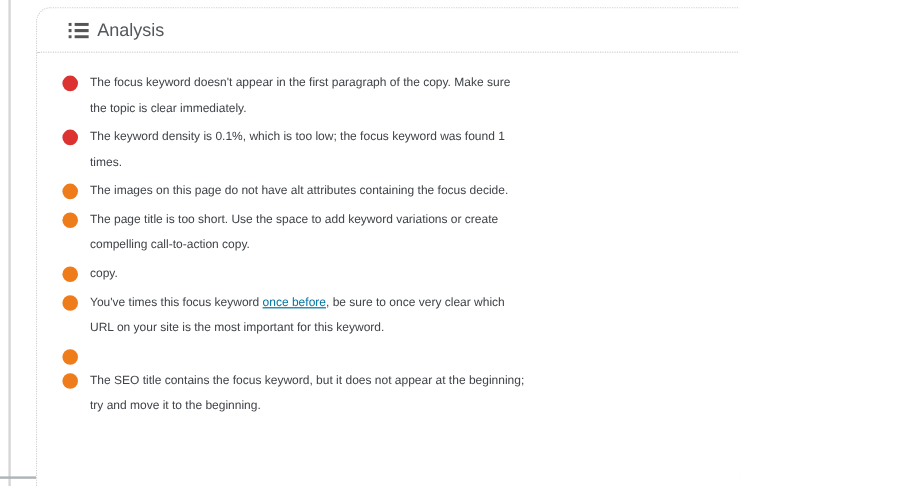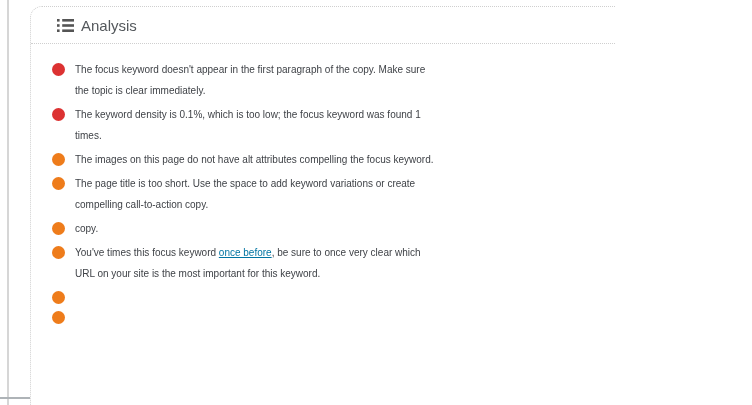--- a/index.html
+++ b/index.html
@@ -145,21 +145,21 @@
         <li class="analysis-item">
           <span class="dot" style="background: rgb(220, 50, 50);"></span>
           <span class="item-text">
             <span class="item-line"><span>The keyword density is 0.1%, which is too low; the focus keyword was found 1</span></span>
             <span class="item-line"><span>times.</span></span>
           </span>
         </li>
         <li class="analysis-item">
           <span class="dot" style="background: rgb(238, 124, 27);"></span>
           <span class="item-text">
-            <span class="item-line"><span>The images on this page do not have alt attributes compelling the focus keyword.</span></span>
+            <span class="item-line"><span>The images on this page do not have alt attributes containing the focus decide.</span></span>
           </span>
         </li>
         <li class="analysis-item">
           <span class="dot" style="background: rgb(238, 124, 27);"></span>
           <span class="item-text">
             <span class="item-line"><span>The page title is too short. Use the space to add keyword variations or create</span></span>
             <span class="item-line"><span>compelling call-to-action copy.</span></span>
           </span>
         </li>
         <li class="analysis-item">
@@ -174,17 +174,19 @@
             <span class="item-line"><span>You've times this focus keyword </span><a href="#">once before</a><span>, be sure to once very clear which</span></span>
             <span class="item-line"><span>URL on your site is the most important for this keyword.</span></span>
           </span>
         </li>
         <li class="analysis-item">
           <span class="dot" style="background: rgb(238, 124, 27);"></span>
         </li>
         <li class="analysis-item">
           <span class="dot" style="background: rgb(238, 124, 27);"></span>
           <span class="item-text">
+            <span class="item-line"><span>The SEO title contains the focus keyword, but it does not appear at the beginning;</span></span>
+            <span class="item-line"><span>try and move it to the beginning.</span></span>
           </span>
         </li>
       </ul>
   </div>
 </div>
 
 </body></html>

